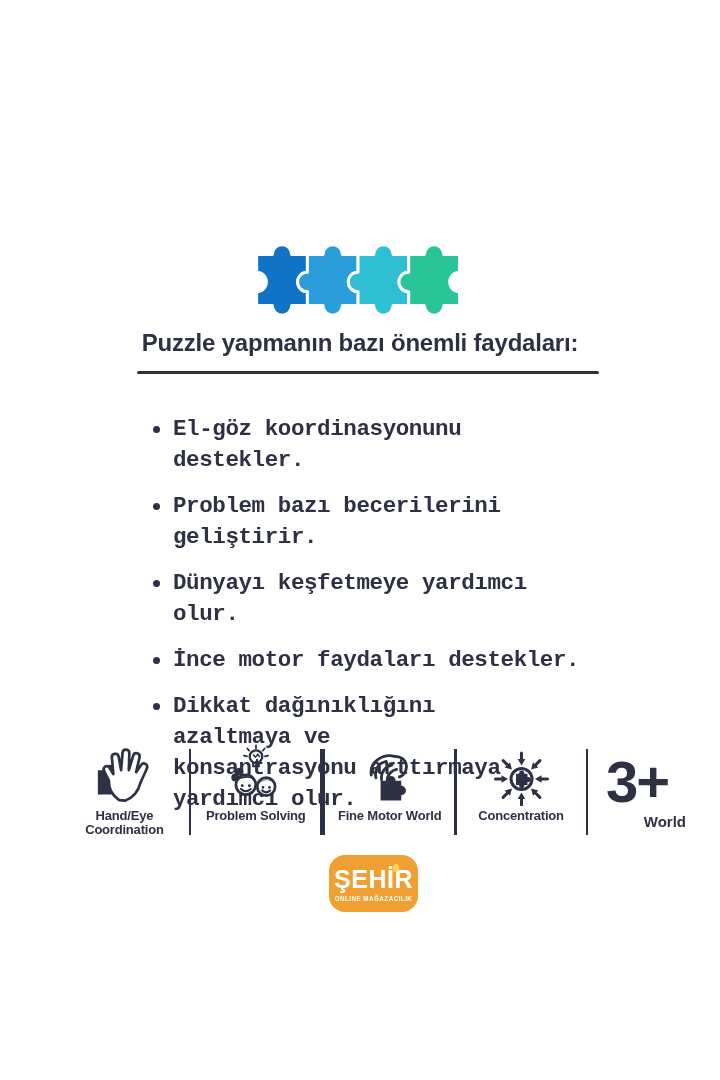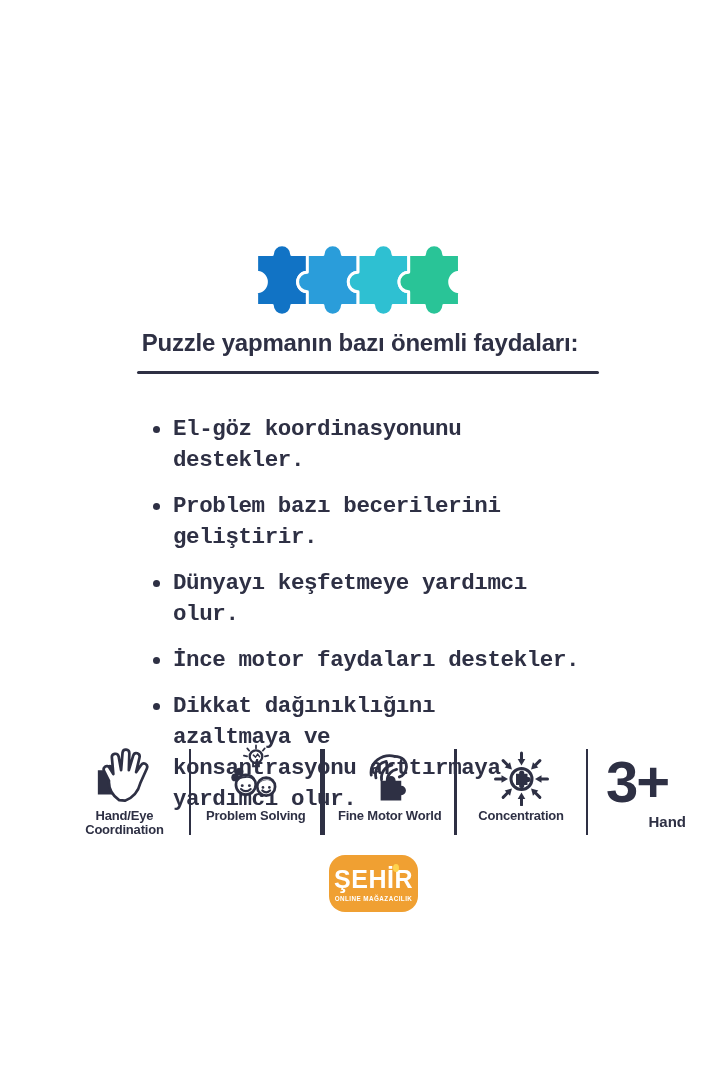--- a/index.html
+++ b/index.html
@@ -217,21 +217,21 @@
           </g>
         </svg>
       </div>
       <div class="badge-label">Concentration</div>
     </div>
 
     <div class="vdiv"></div>
 
     <div class="age">
       <div class="age-number">3+</div>
-      <div class="age-label">Hand</div>
+      <div class="age-label">World</div>
     </div>
   </div>
 
   <div class="brand">
     <div class="brand-name">ŞEHİR</div>
     <div class="brand-tagline">ONLINE MAĞAZACILIK</div>
     <div class="bulb-dot"></div>
   </div>
 
 </div>

